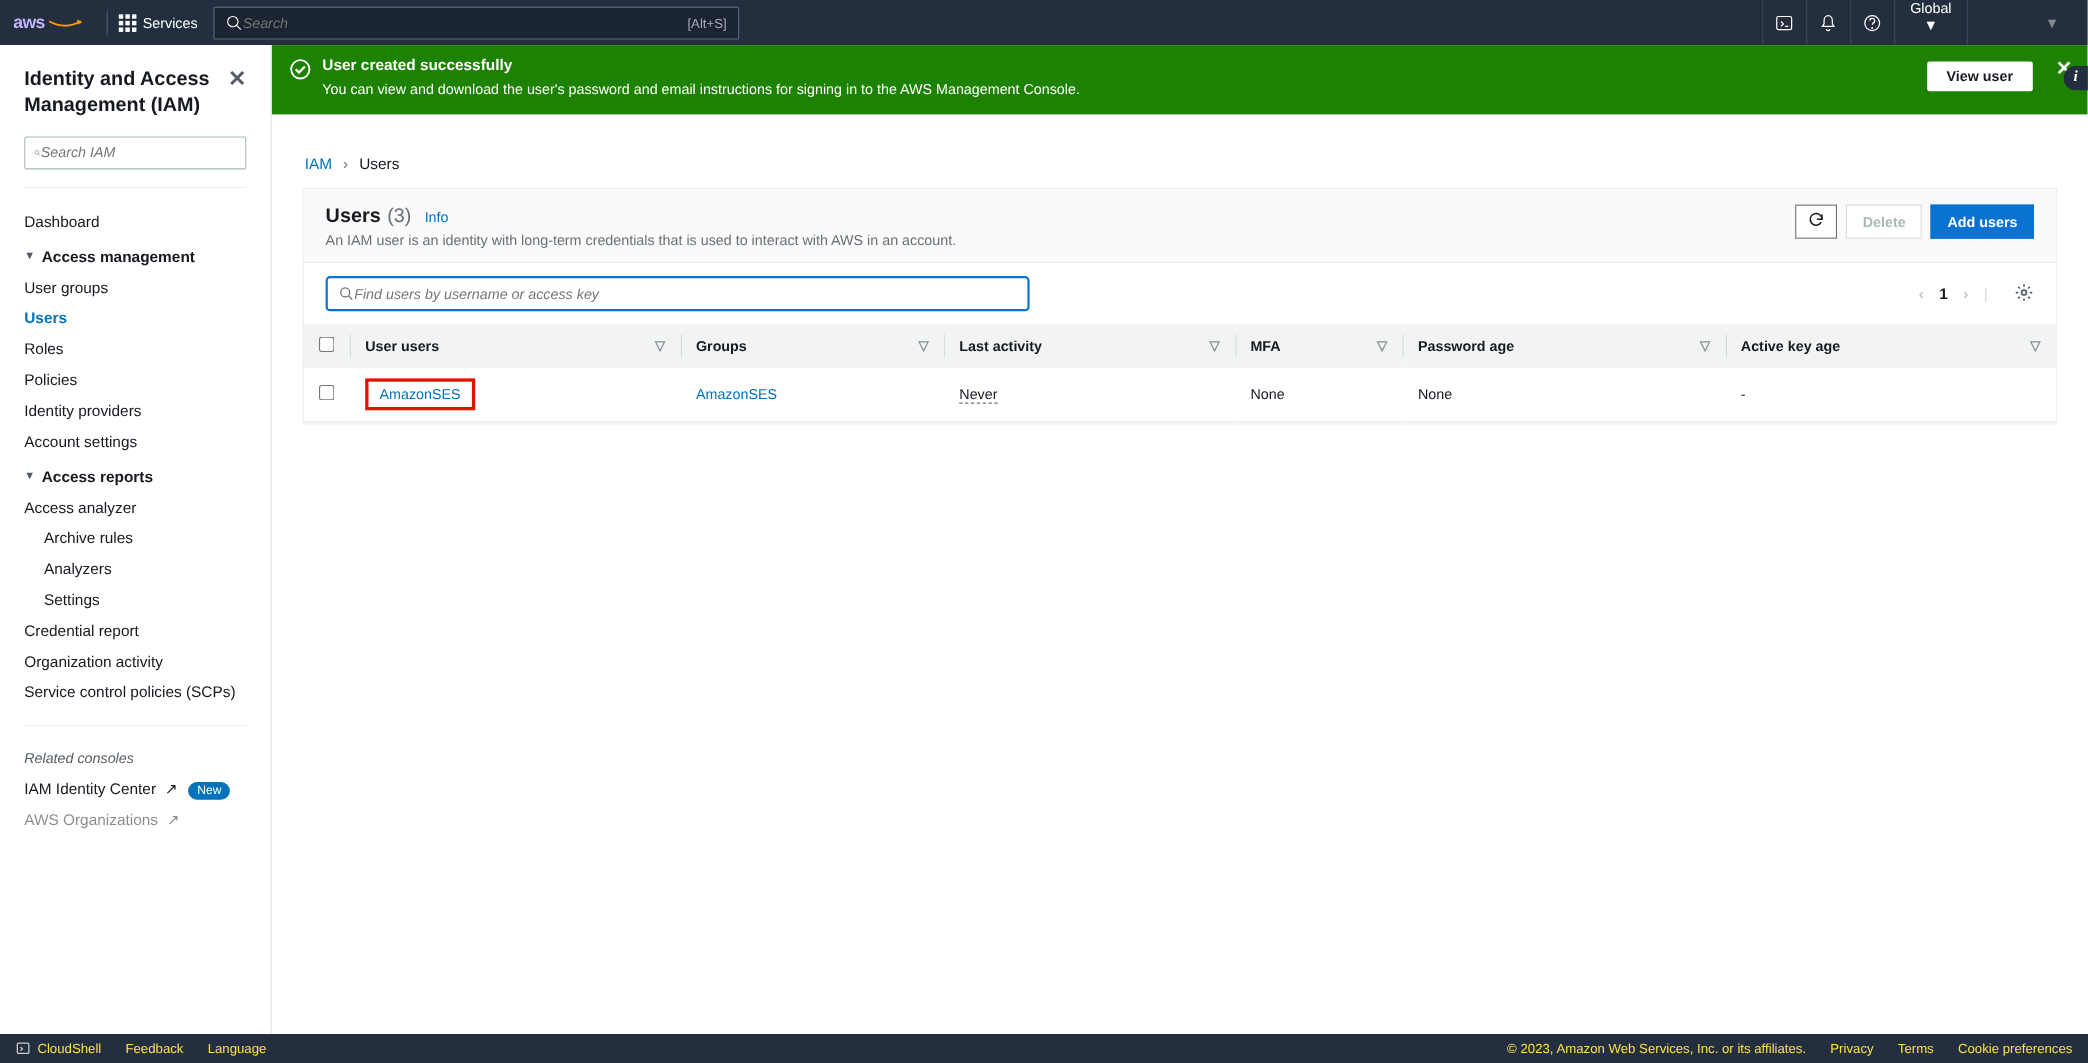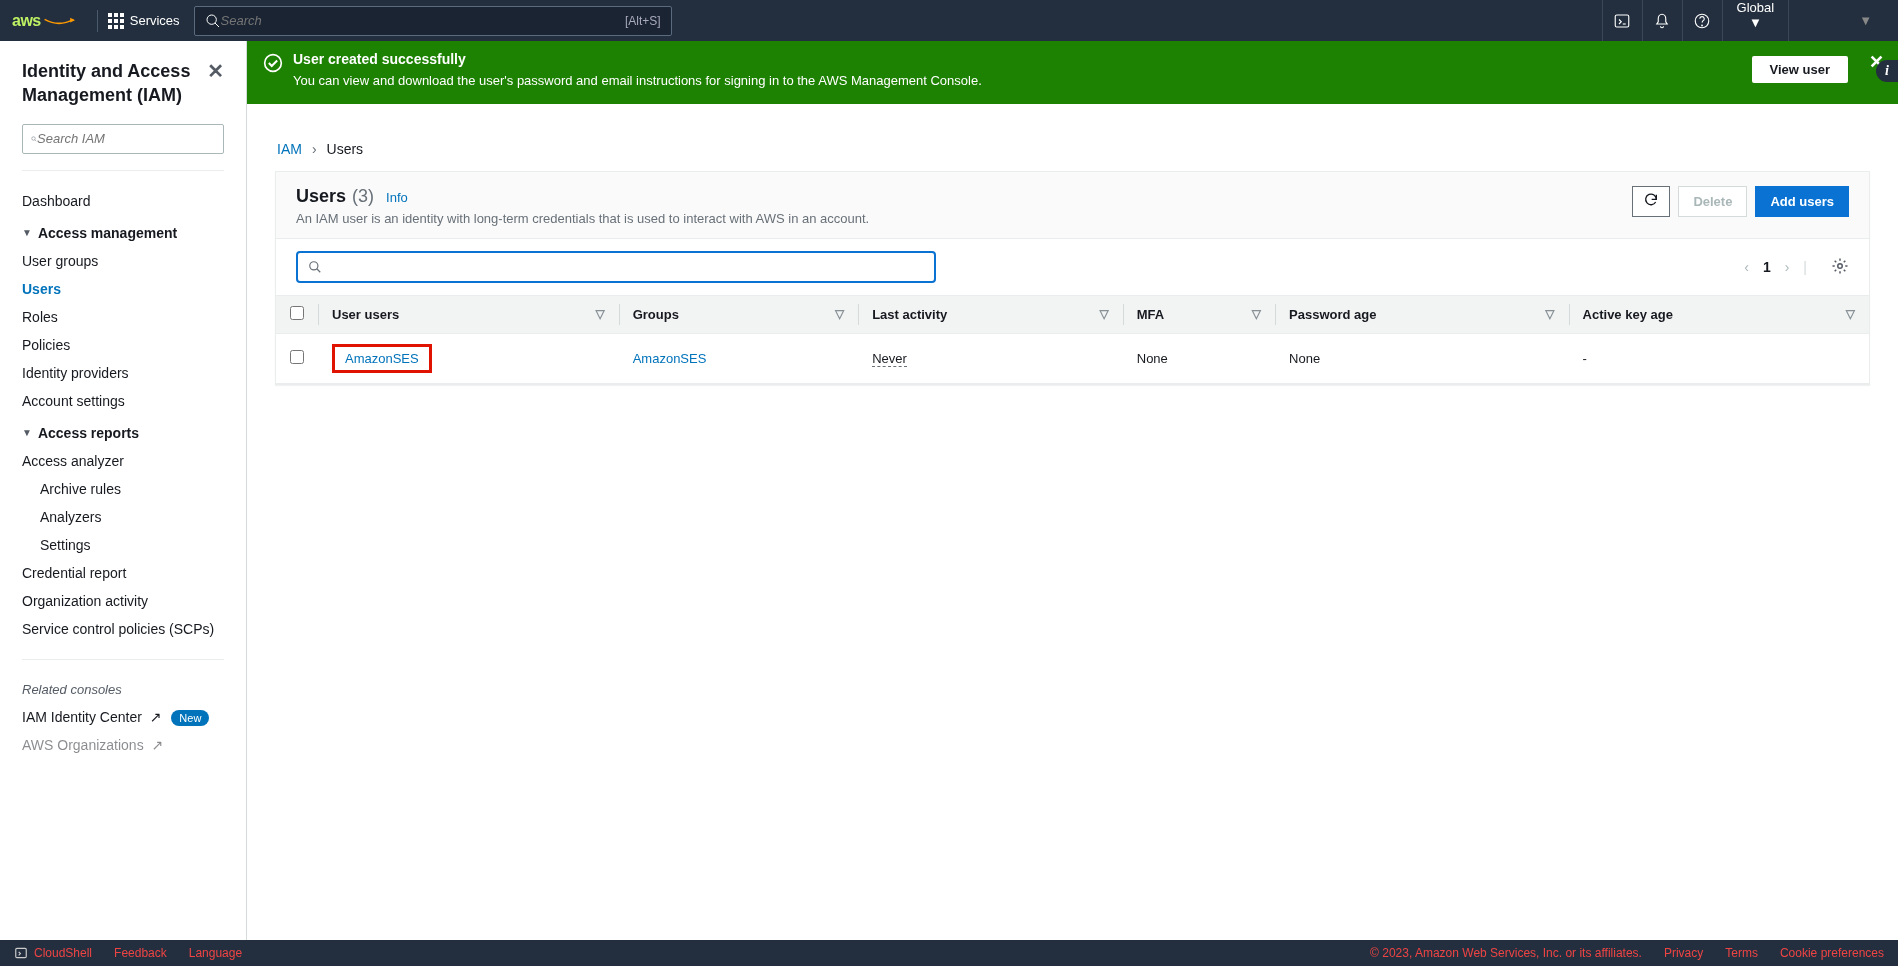--- a/index.html
+++ b/index.html
@@ -1,21 +1,21 @@
 <!DOCTYPE html>
 <html><head>
 <meta charset="utf-8">
 <style>
 * { margin: 0; padding: 0; box-sizing: border-box; font-family: "Amazon Ember", "Helvetica Neue", Arial, sans-serif; }
 body { background: #fff; font-size: 14px; color: #16191f; overflow: hidden; }
 
 
 .topnav { background: #232f3e; height: 41px; display: flex; align-items: center; padding: 0 12px; color: #fff; }
 .topnav .logo { color: #ff9900; font-weight: bold; font-size: 16px; margin-right: 12px; display:flex; align-items:center; gap:2px;}
-.topnav .logo .aws-text { color:#bef264; font-weight:600; letter-spacing:-0.5px; }
+.topnav .logo .aws-text { color:#c4b5fd; font-weight:600; letter-spacing:-0.5px; }
 .topnav .logo .smile { width:32px; height:12px; }
 .topnav .divider { width:1px; height:22px; background:#4a5a6d; margin:0 10px; }
 .topnav .services { display:flex; align-items:center; gap:6px; cursor:pointer; font-size:13px; }
 .topnav .grid-icon { display:grid; grid-template-columns:repeat(3,4px); grid-template-rows:repeat(3,4px); gap:2px; }
 .topnav .grid-icon span { background:#fff; width:4px; height:4px; }
 .topnav .search-wrap { margin-left:14px; flex:0 0 478px; display:flex; align-items:center; background:#1a2433; border:1px solid #5a6b80; border-radius:2px; height:30px; padding:0 10px; }
 .topnav .search-wrap input { background:transparent; border:none; color:#ccc; flex:1; outline:none; font-style:italic; font-size:13px; }
 .topnav .search-wrap .shortcut { color:#aab; font-size:12px; }
 .topnav .spacer { flex:1; }
 .topnav .right { display:flex; align-items:center; height:100%; }
@@ -90,21 +90,21 @@
 table.users thead th .sort{ float:right; color:#879196; font-size:12px; cursor:pointer;}
 table.users tbody td { padding:10px 14px; font-size:13px; border-bottom:1px solid #eaeded; vertical-align:middle;}
 table.users tbody td a{ color:#0073bb; text-decoration:none;}
 table.users .chk-cell{ width:40px; text-align:center;}
 table.users input[type=checkbox]{ width:14px; height:14px;}
 .red-box{ border:3px solid #e01200; padding:4px 10px; display:inline-block;}
 
 .dotted{ border-bottom:1px dashed #687078;}
 
 
-.footer { position:fixed; bottom:0; left:0; right:0; background:#232f3e; color:#ef4444; height:26px; display:flex; align-items:center; padding:0 14px; font-size:12px;}
+.footer { position:fixed; bottom:0; left:0; right:0; background:#232f3e; color:#fde047; height:26px; display:flex; align-items:center; padding:0 14px; font-size:12px;}
 .footer .fitem{ margin-right:22px; cursor:pointer; display:flex; align-items:center; gap:6px;}
 .footer .spacer{ flex:1;}
 .footer .flink{ margin-left:22px; cursor:pointer;}
 .info-bubble{ position:fixed; right:0; top:60px; width:22px; height:22px; background:#232f3e; color:#fff; border-radius:50% 0 0 50%; display:flex; align-items:center; justify-content:center; font-style:italic; font-weight:bold; font-family:serif; font-size:14px;}
 
 </style>
 </head>
 <body>
 
 <div class="topnav">
@@ -268,20 +268,21 @@
           <button class="btn primary">Add users</button>
         </div>
       </div>
 
       <div class="panel-controls">
         <div class="find">
           <svg width="14" height="14" viewBox="0 0 24 24" stroke="#687078" fill="none" stroke-width="2">
               <circle cx="10" cy="10" r="7"></circle>
               <line x1="15" y1="15" x2="21" y2="21"></line>
             </svg>
+          <input placeholder="Find users by username or access key" style="">
         </div>
         <div class="pager">
           <span class="pg">‹</span>
           <span class="num">1</span>
           <span class="pg">›</span>
           <span style="color:#d5dbdb;">|</span>
           <span class="gear">
             <svg width="18" height="18" viewBox="0 0 24 24" stroke="#545b64" fill="none" stroke-width="2">
                 <circle cx="12" cy="12" r="3"></circle>
                 <path d="M12 2 L12 5 M12 19 L12 22 M4.9 4.9 L7 7 M17 17 L19.1 19.1 M2 12 L5 12 M19 12 L22 12 M4.9 19.1 L7 17 M17 7 L19.1 4.9"></path>

